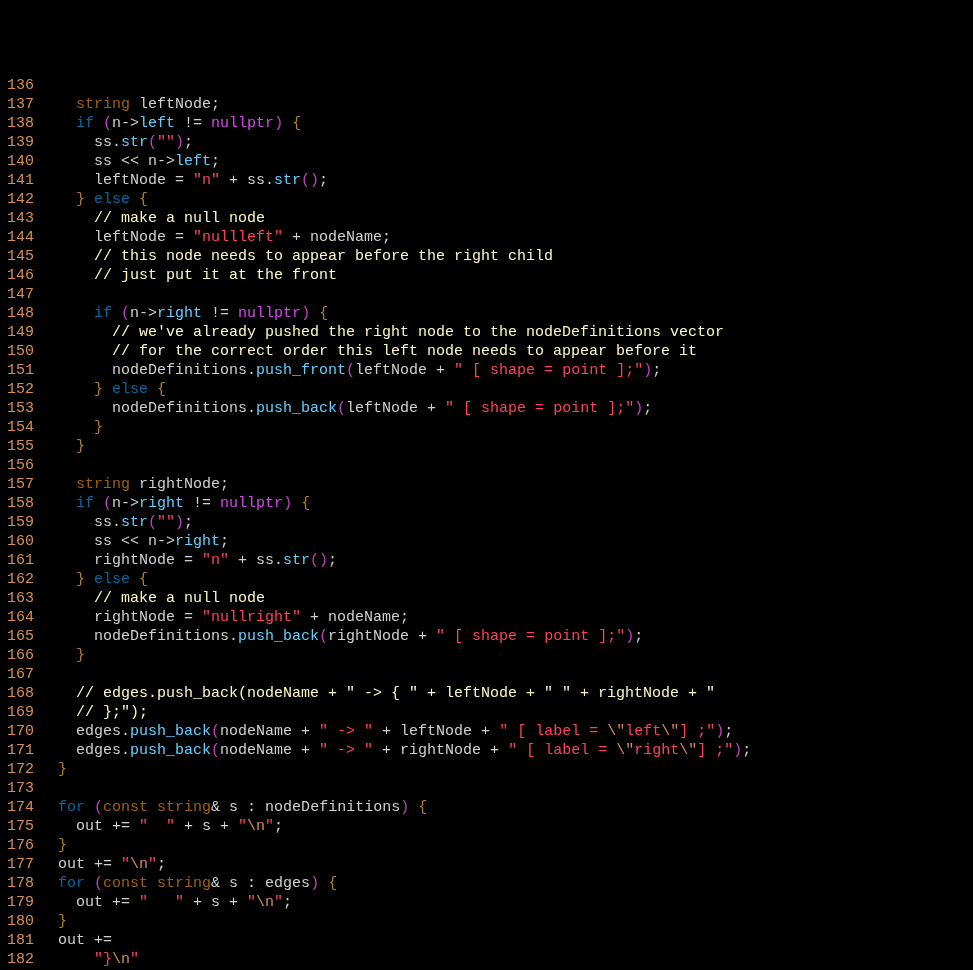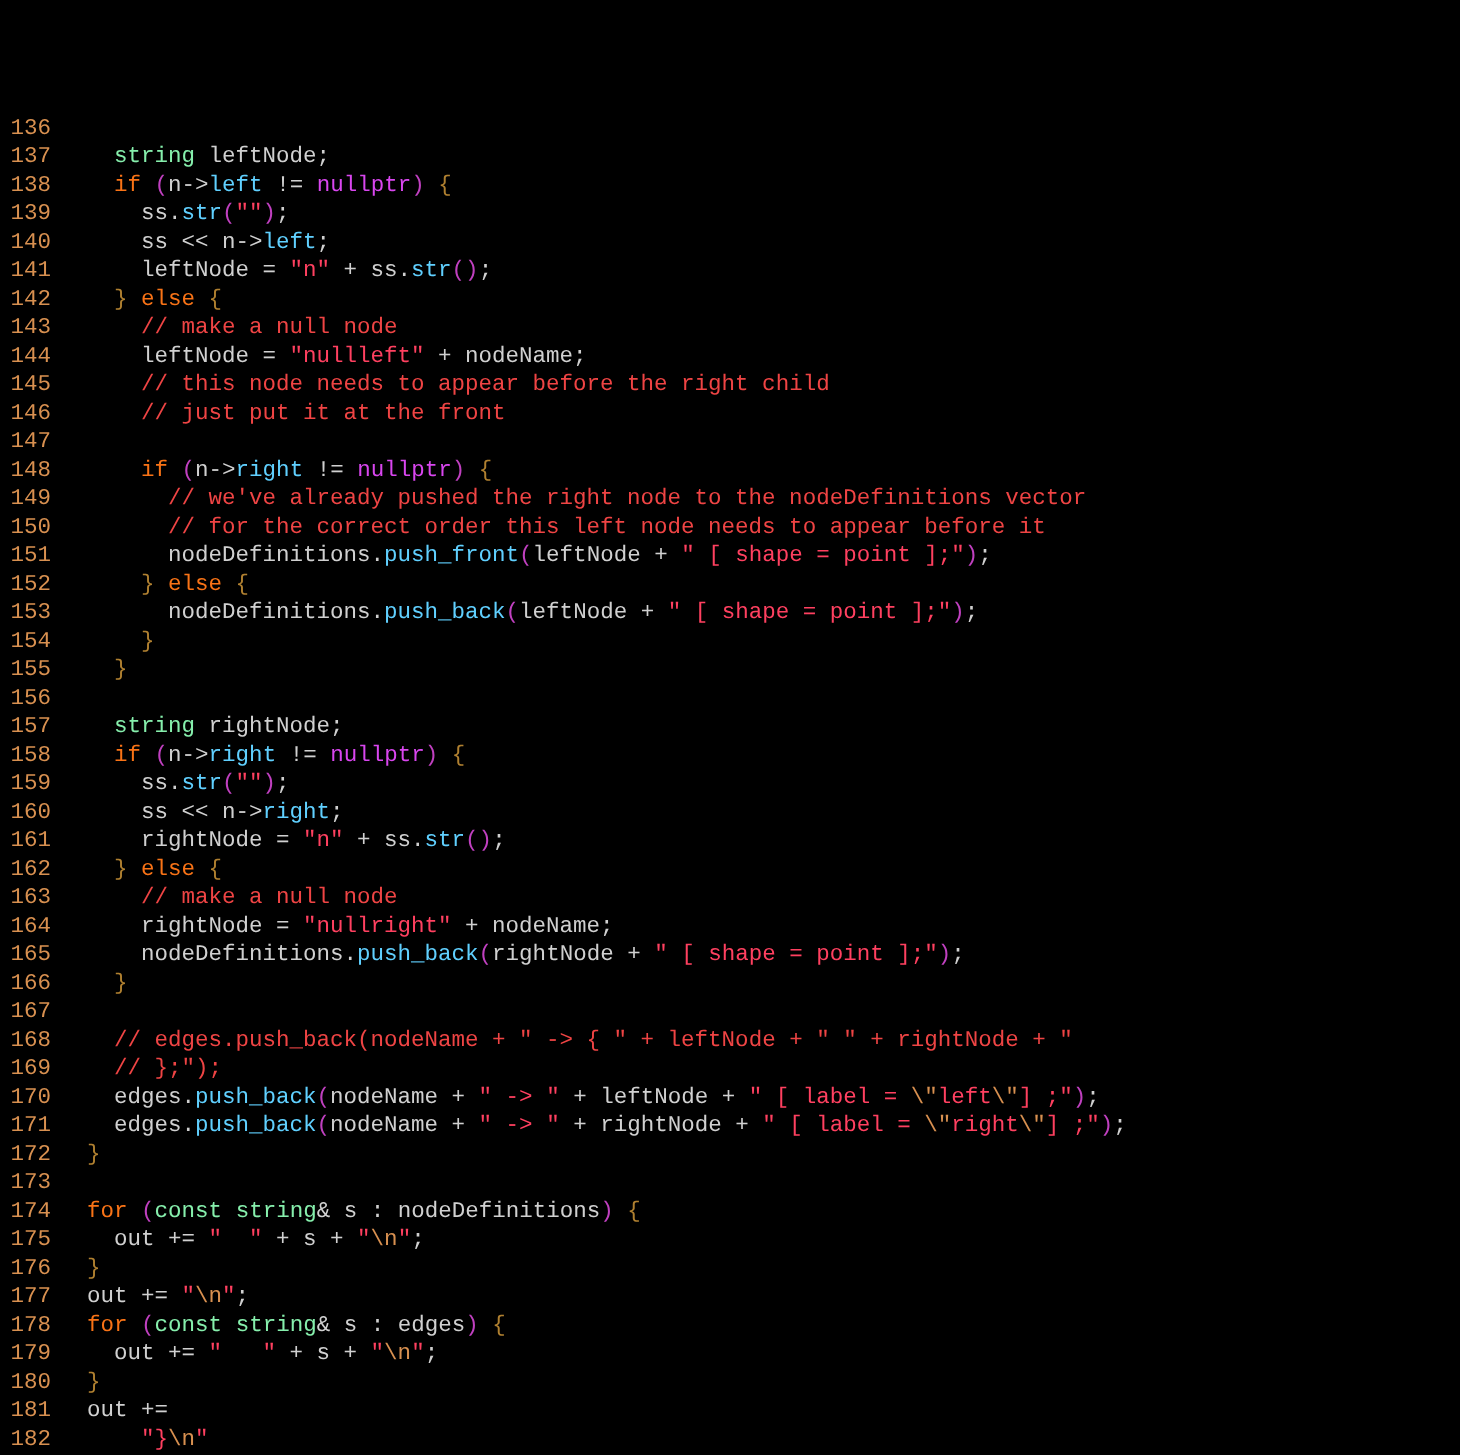--- a/index.html
+++ b/index.html
@@ -20,27 +20,27 @@
   .gutter {
     color: #d89050;
     text-align: right;
     padding: 0 6px 0 2px;
     user-select: none;
     min-width: 32px;
   }
   .code {
     color: #d0d0d0;
   }
-  .k   { color: #f97316; }     
+  .k   { color: #0369a1; }     
   .op  { color: #d0d0d0; }     
   .i1  { color: #60d0ff; }     
-  .ty  { color: #86efac; }     
+  .ty  { color: #a16207; }     
   .s   { color: #ff4060; }     
   .kw2 { color: #d946ef; }     
-  .cm  { color: #ef4444; }     
+  .cm  { color: #fef9c3; }     
   .sp  { color: #d89050; }     
   .br  { color: #b08030; }     
   .br2 { color: #c040c0; }
 </style>
 </head>
 <body>
 
 
 
 <div class="editor"><div class="gutter" id="gutter">136

